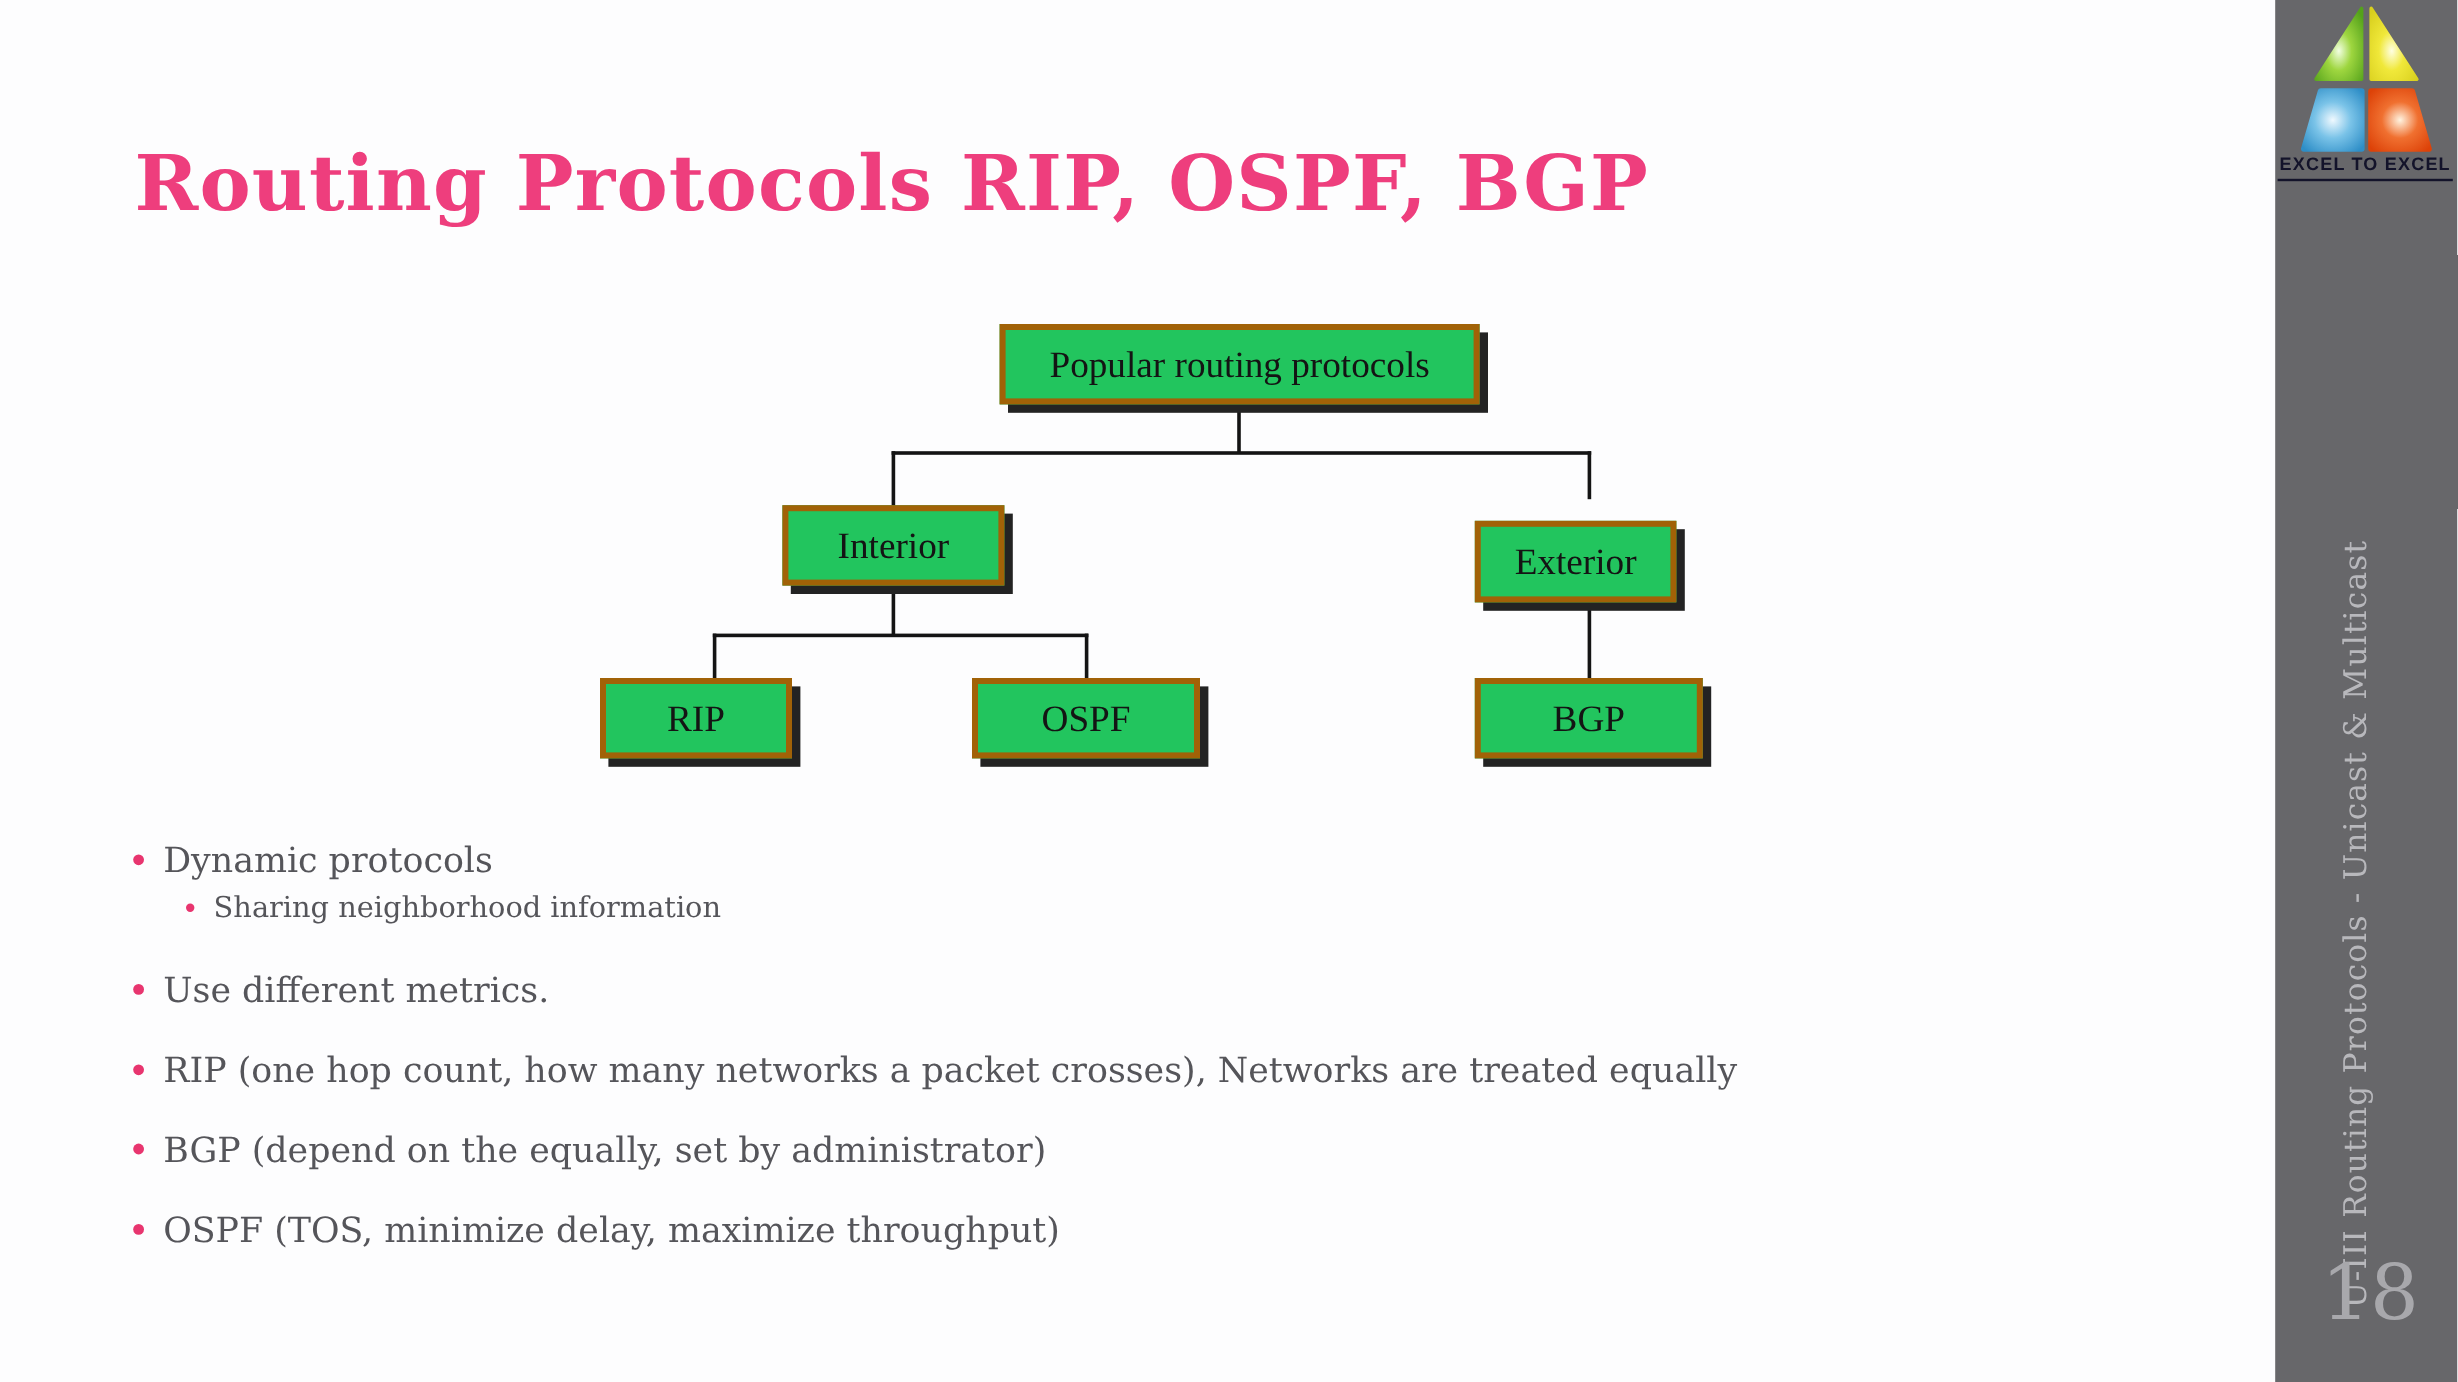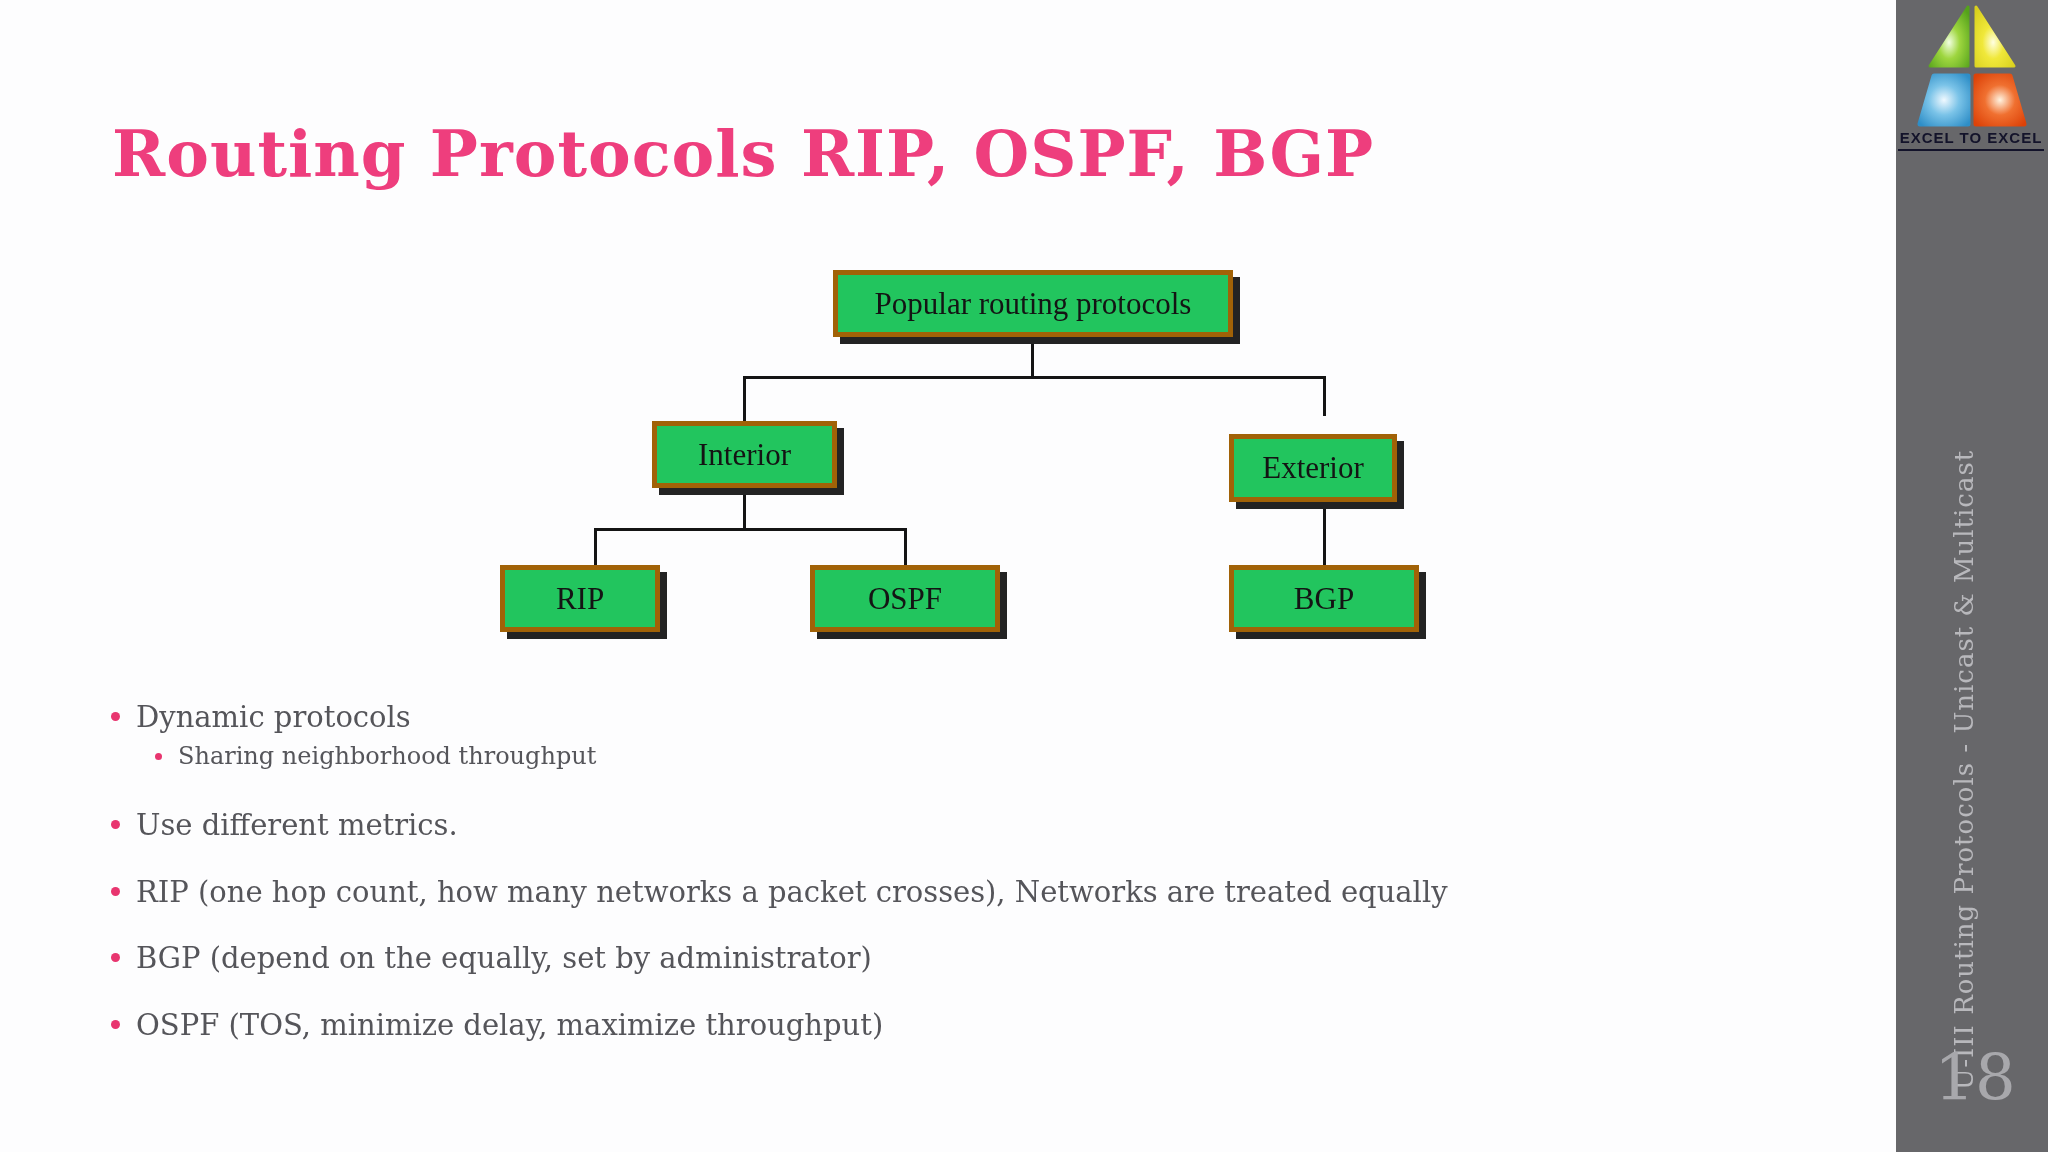--- a/index.html
+++ b/index.html
@@ -82,21 +82,21 @@
   <div class="dbox b-bgp">
     <span>BGP</span>
   </div>
 
   <div class="bullet l1" style="top:700px;">
     <span class="dot"></span>
     <span class="txt">Dynamic protocols</span>
   </div>
   <div class="bullet l2" style="top:742px;">
     <span class="dot"></span>
-    <span class="txt">Sharing neighborhood throughput</span>
+    <span class="txt">Sharing neighborhood information</span>
   </div>
   <div class="bullet l1" style="top:808px;">
     <span class="dot"></span>
     <span class="txt">Use different metrics.</span>
   </div>
   <div class="bullet l1" style="top:875px;">
     <span class="dot"></span>
     <span class="txt">RIP (one hop count, how many networks a packet crosses), Networks are treated equally</span>
   </div>
   <div class="bullet l1" style="top:941px;">

